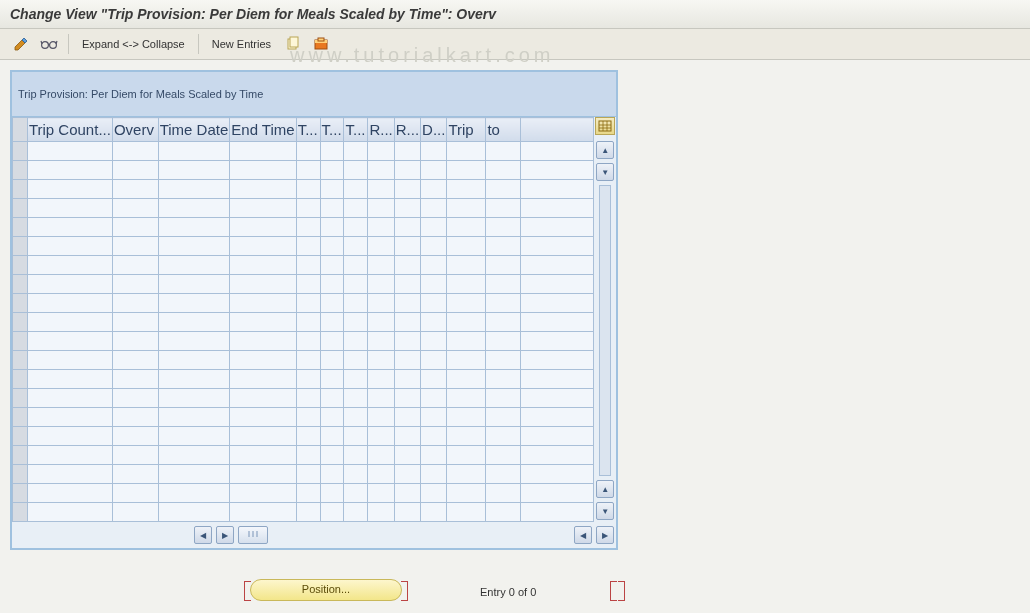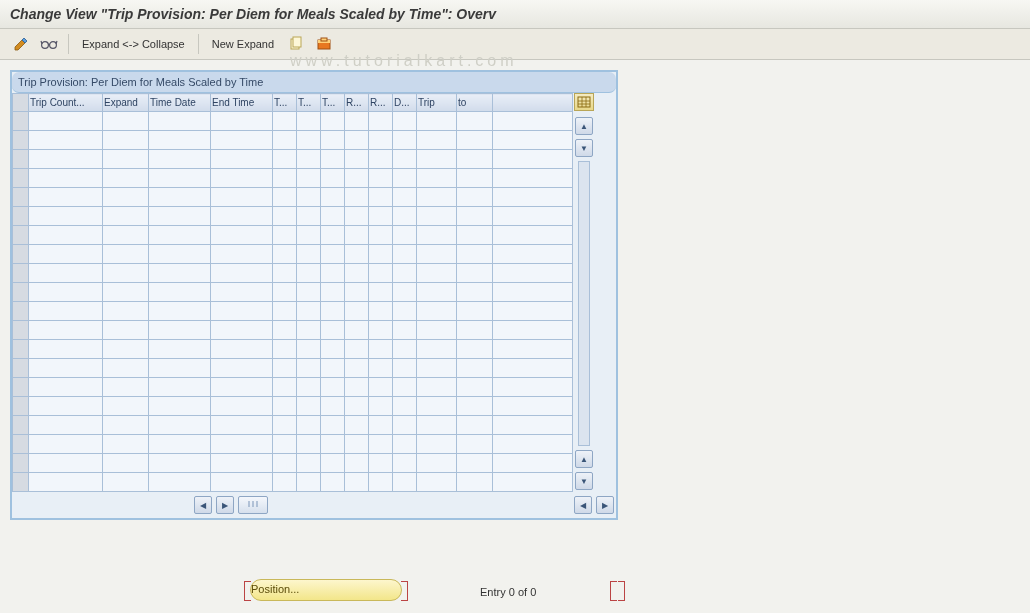--- a/index.html
+++ b/index.html
@@ -55,62 +55,61 @@
     padding: 3px 4px;
     cursor: pointer;
     border: 1px solid transparent;
     border-radius: 3px;
     color:#333;
   }
 
   
   .watermark {
     position:absolute;
-    top:52px;
+    top:44px;
     left:290px;
     color:#cfcfc6;
-    font-size:16px;
+    font-size:20px;
     letter-spacing:4px;
     pointer-events:none;
   }
 
   
   .content-area {
     position: absolute;
     top: 70px;
     left: 10px;
     width: 608px;
   }
 
   .panel {
     border: 2px solid #9fc1df;
     background: #e8eff6;
     box-sizing: border-box;
   }
 
   .panel-title {
     background: #c9d9ec;
-    padding: 4px 6px;
+    padding: 16px 6px;
     color: #354a67;
     border-bottom: 1px solid #9fc1df;
-    border-radius: 7px;
   }
 
   .grid-wrap {
     display: flex;
   }
   .grid {
     border-collapse: collapse;
     table-layout: fixed;
   }
   .grid th {
     background: linear-gradient(#e9eef7, #d1dceb);
     color: #2f4463;
     font-weight: normal;
-    font-size: 10px;
+    font-size: 15px;
     text-align: left;
     padding: 3px 1px;
     border: 1px solid #a9bfd8;
     height: 18px;
     box-sizing: border-box;
     overflow: hidden;
     white-space: nowrap;
   }
   .grid td {
     border: 1px solid #a9bfd8;
@@ -194,20 +193,21 @@
   }
   .position-btn {
     position:absolute;
     left:250px;
     bottom:2px;
     width:150px;
     height:20px;
     background:linear-gradient(#fdf6cd,#f3e68a);
     border:1px solid #c9b85a;
     color:#5c4d0a;
+    text-align:center;
     line-height:18px;
     border-radius:11px;
     cursor:pointer;
     margin-top:8px;
   }
   .bracket {
     position:absolute;
     width:6px; height:20px;
     bottom:2px;
   }
@@ -251,21 +251,21 @@
       <svg width="18" height="14" viewBox="0 0 18 14">
           <circle cx="5" cy="8" r="3.4" fill="none" stroke="#556" stroke-width="1.2"></circle>
           <circle cx="13" cy="8" r="3.4" fill="none" stroke="#556" stroke-width="1.2"></circle>
           <path d="M8.4 8 Q9 6.8 9.6 8" fill="none" stroke="#556" stroke-width="1.2"></path>
           <path d="M2 7 L1 4 M16 7 L17 4" stroke="#556" stroke-width="1.2"></path>
         </svg>
     </span>
     <span class="tb-sep"></span>
     <span class="tb-label">Expand &lt;-&gt; Collapse</span>
     <span class="tb-sep"></span>
-    <span class="tb-label">New Expand</span>
+    <span class="tb-label">New Entries</span>
     <span class="tb-icon" title="Copy">
       <svg width="16" height="16" viewBox="0 0 16 16">
           <rect x="3" y="3" width="8" height="10" fill="#fdf7d8" stroke="#b9a657"></rect>
           <rect x="5" y="1" width="8" height="10" fill="#fdf7d8" stroke="#b9a657"></rect>
         </svg>
     </span>
     <span class="tb-icon" title="Variant">
       <svg width="16" height="16" viewBox="0 0 16 16">
           <rect x="2" y="4" width="12" height="9" fill="#e87820" stroke="#a04f10"></rect>
           <rect x="2" y="4" width="12" height="3" fill="#ffd27a"></rect>
@@ -278,21 +278,21 @@
 
   <div class="content-area">
     <div class="panel">
       <div class="panel-title">Trip Provision: Per Diem for Meals Scaled by Time</div>
       <div class="grid-wrap">
         <table class="grid" id="grid">
           <thead>
               <tr id="grid-head">
                 <th class="row-selector" style="width: 16px;"></th>
                 <th style="width: 74px;">Trip Count...</th>
-                <th style="width: 46px;">Expand</th>
+                <th style="width: 46px;">Overv</th>
                 <th style="width: 62px;">Time Date</th>
                 <th style="width: 62px;">End Time</th>
                 <th style="width: 24px;">T...</th>
                 <th style="width: 24px;">T...</th>
                 <th style="width: 24px;">T...</th>
                 <th style="width: 24px;">R...</th>
                 <th style="width: 24px;">R...</th>
                 <th style="width: 24px;">D...</th>
                 <th style="width: 40px;">Trip</th>
                 <th style="width: 36px;">to</th>

